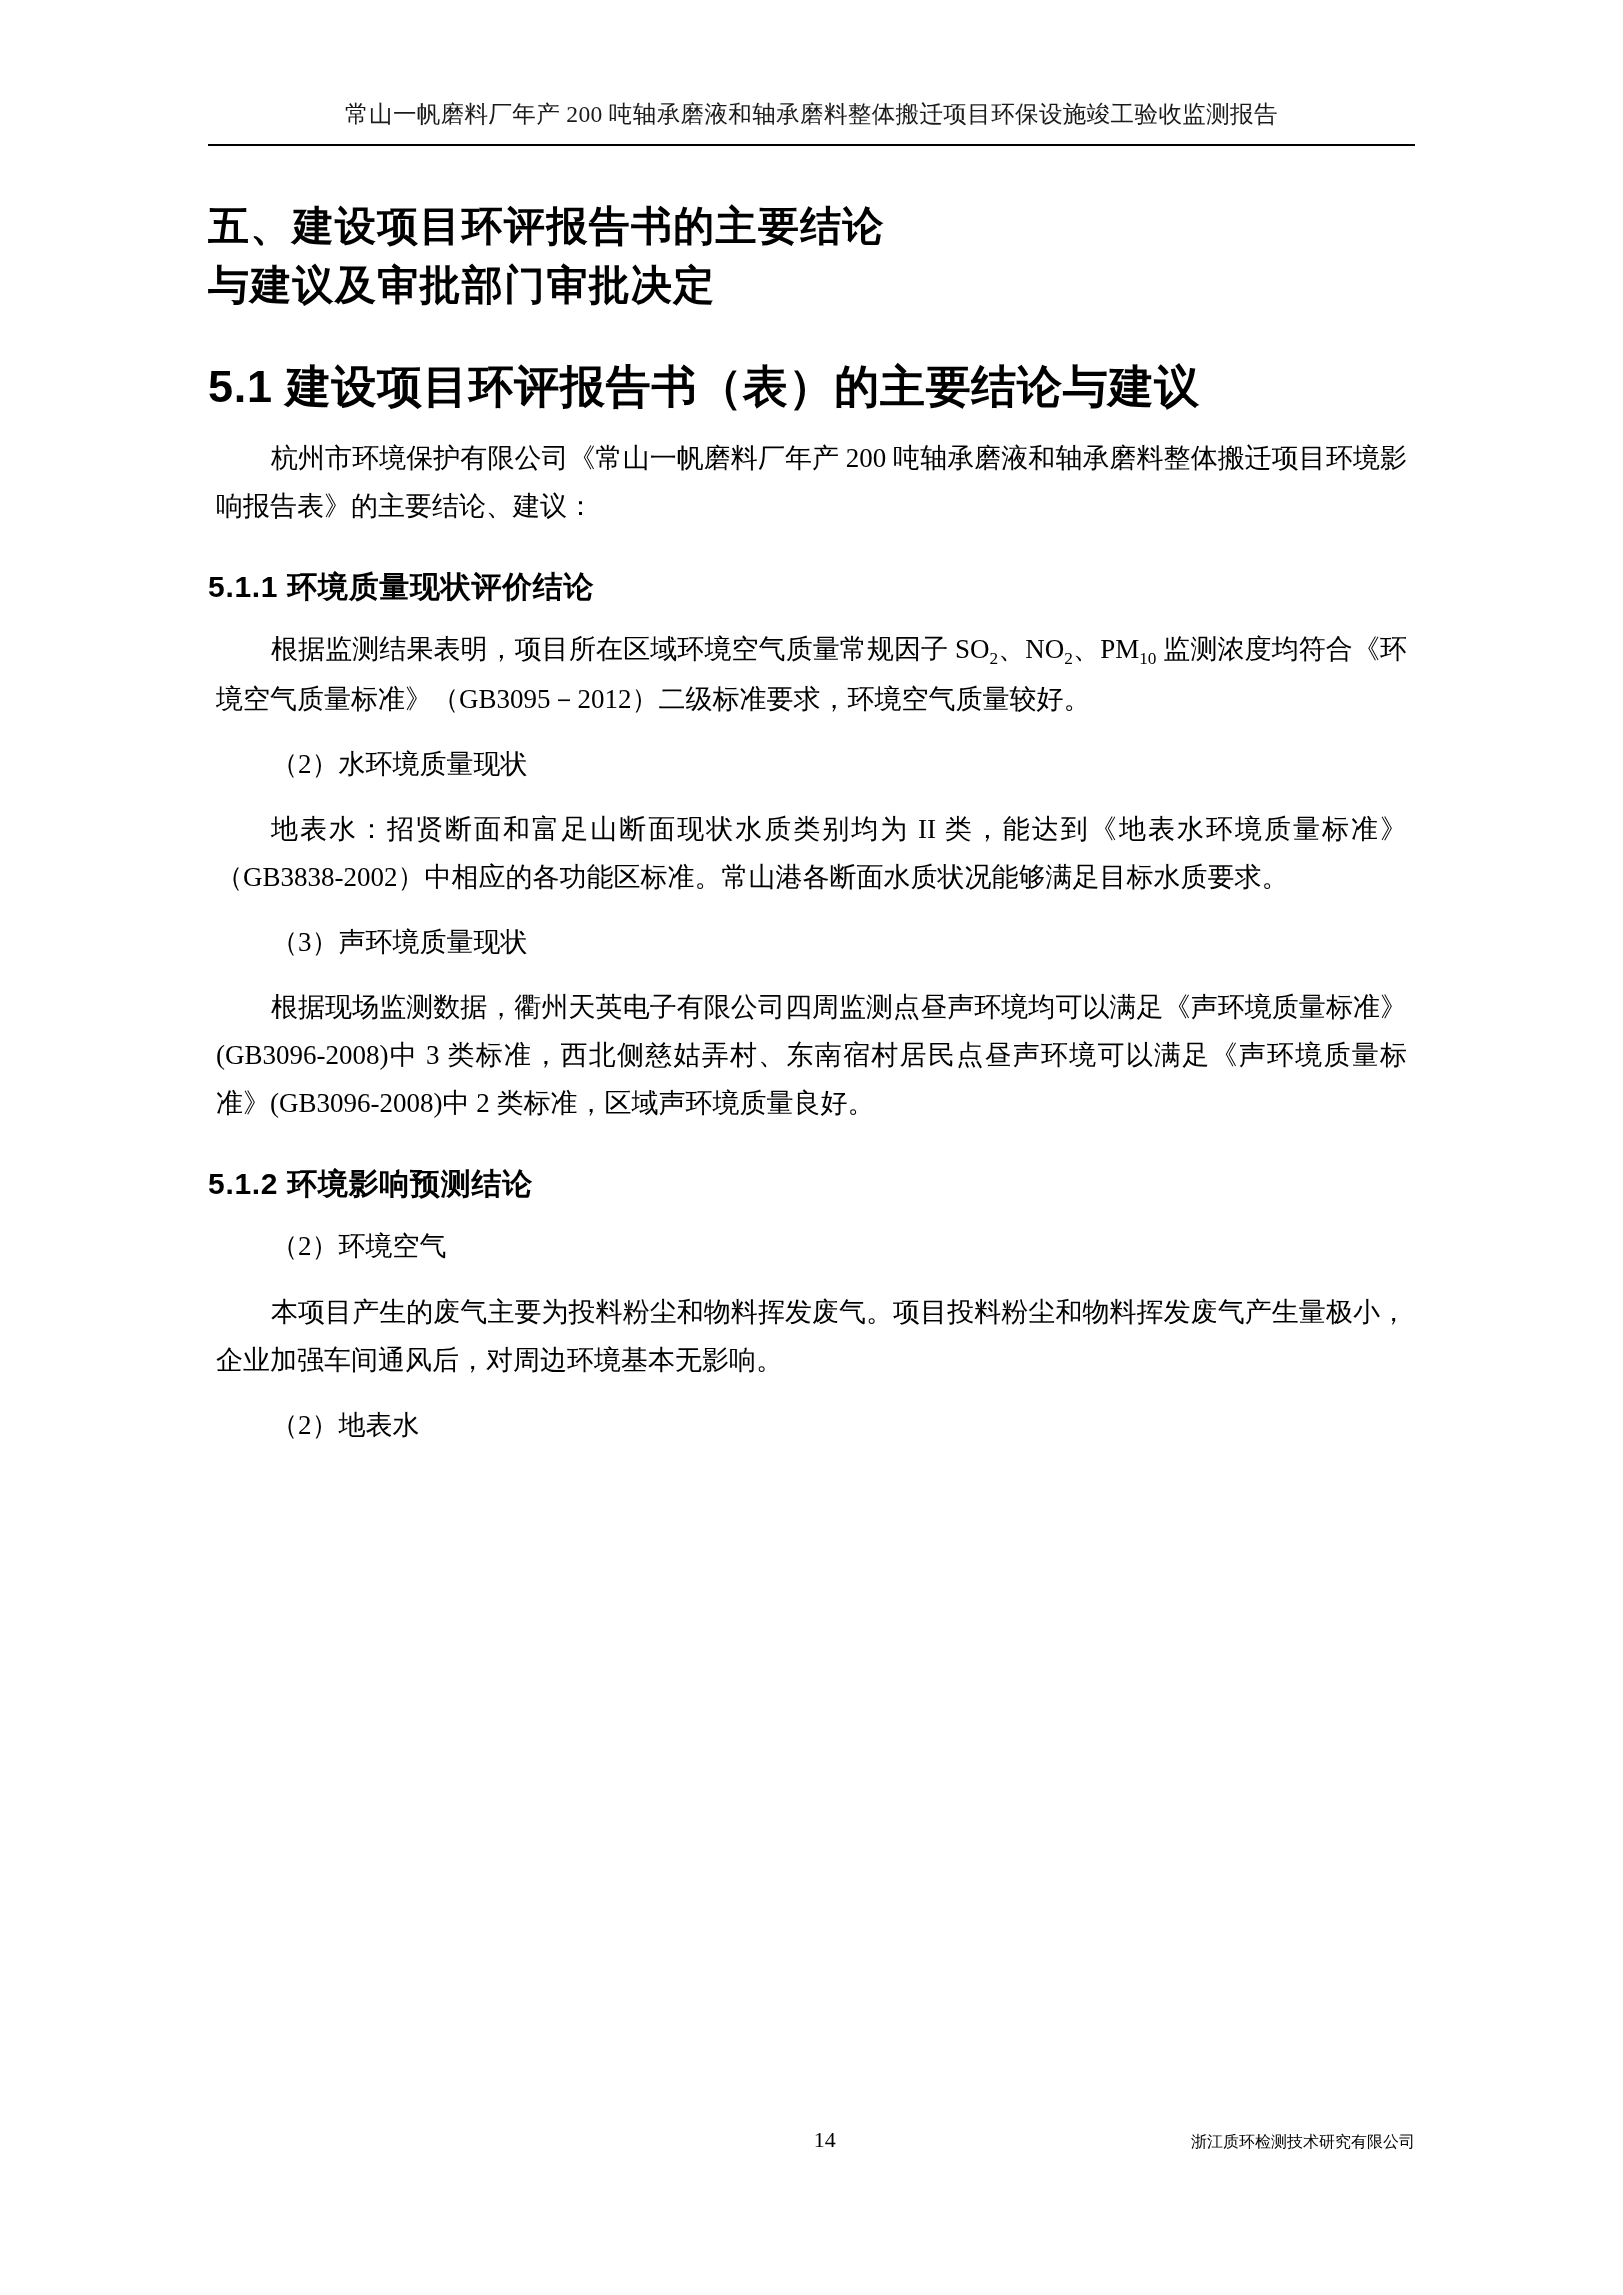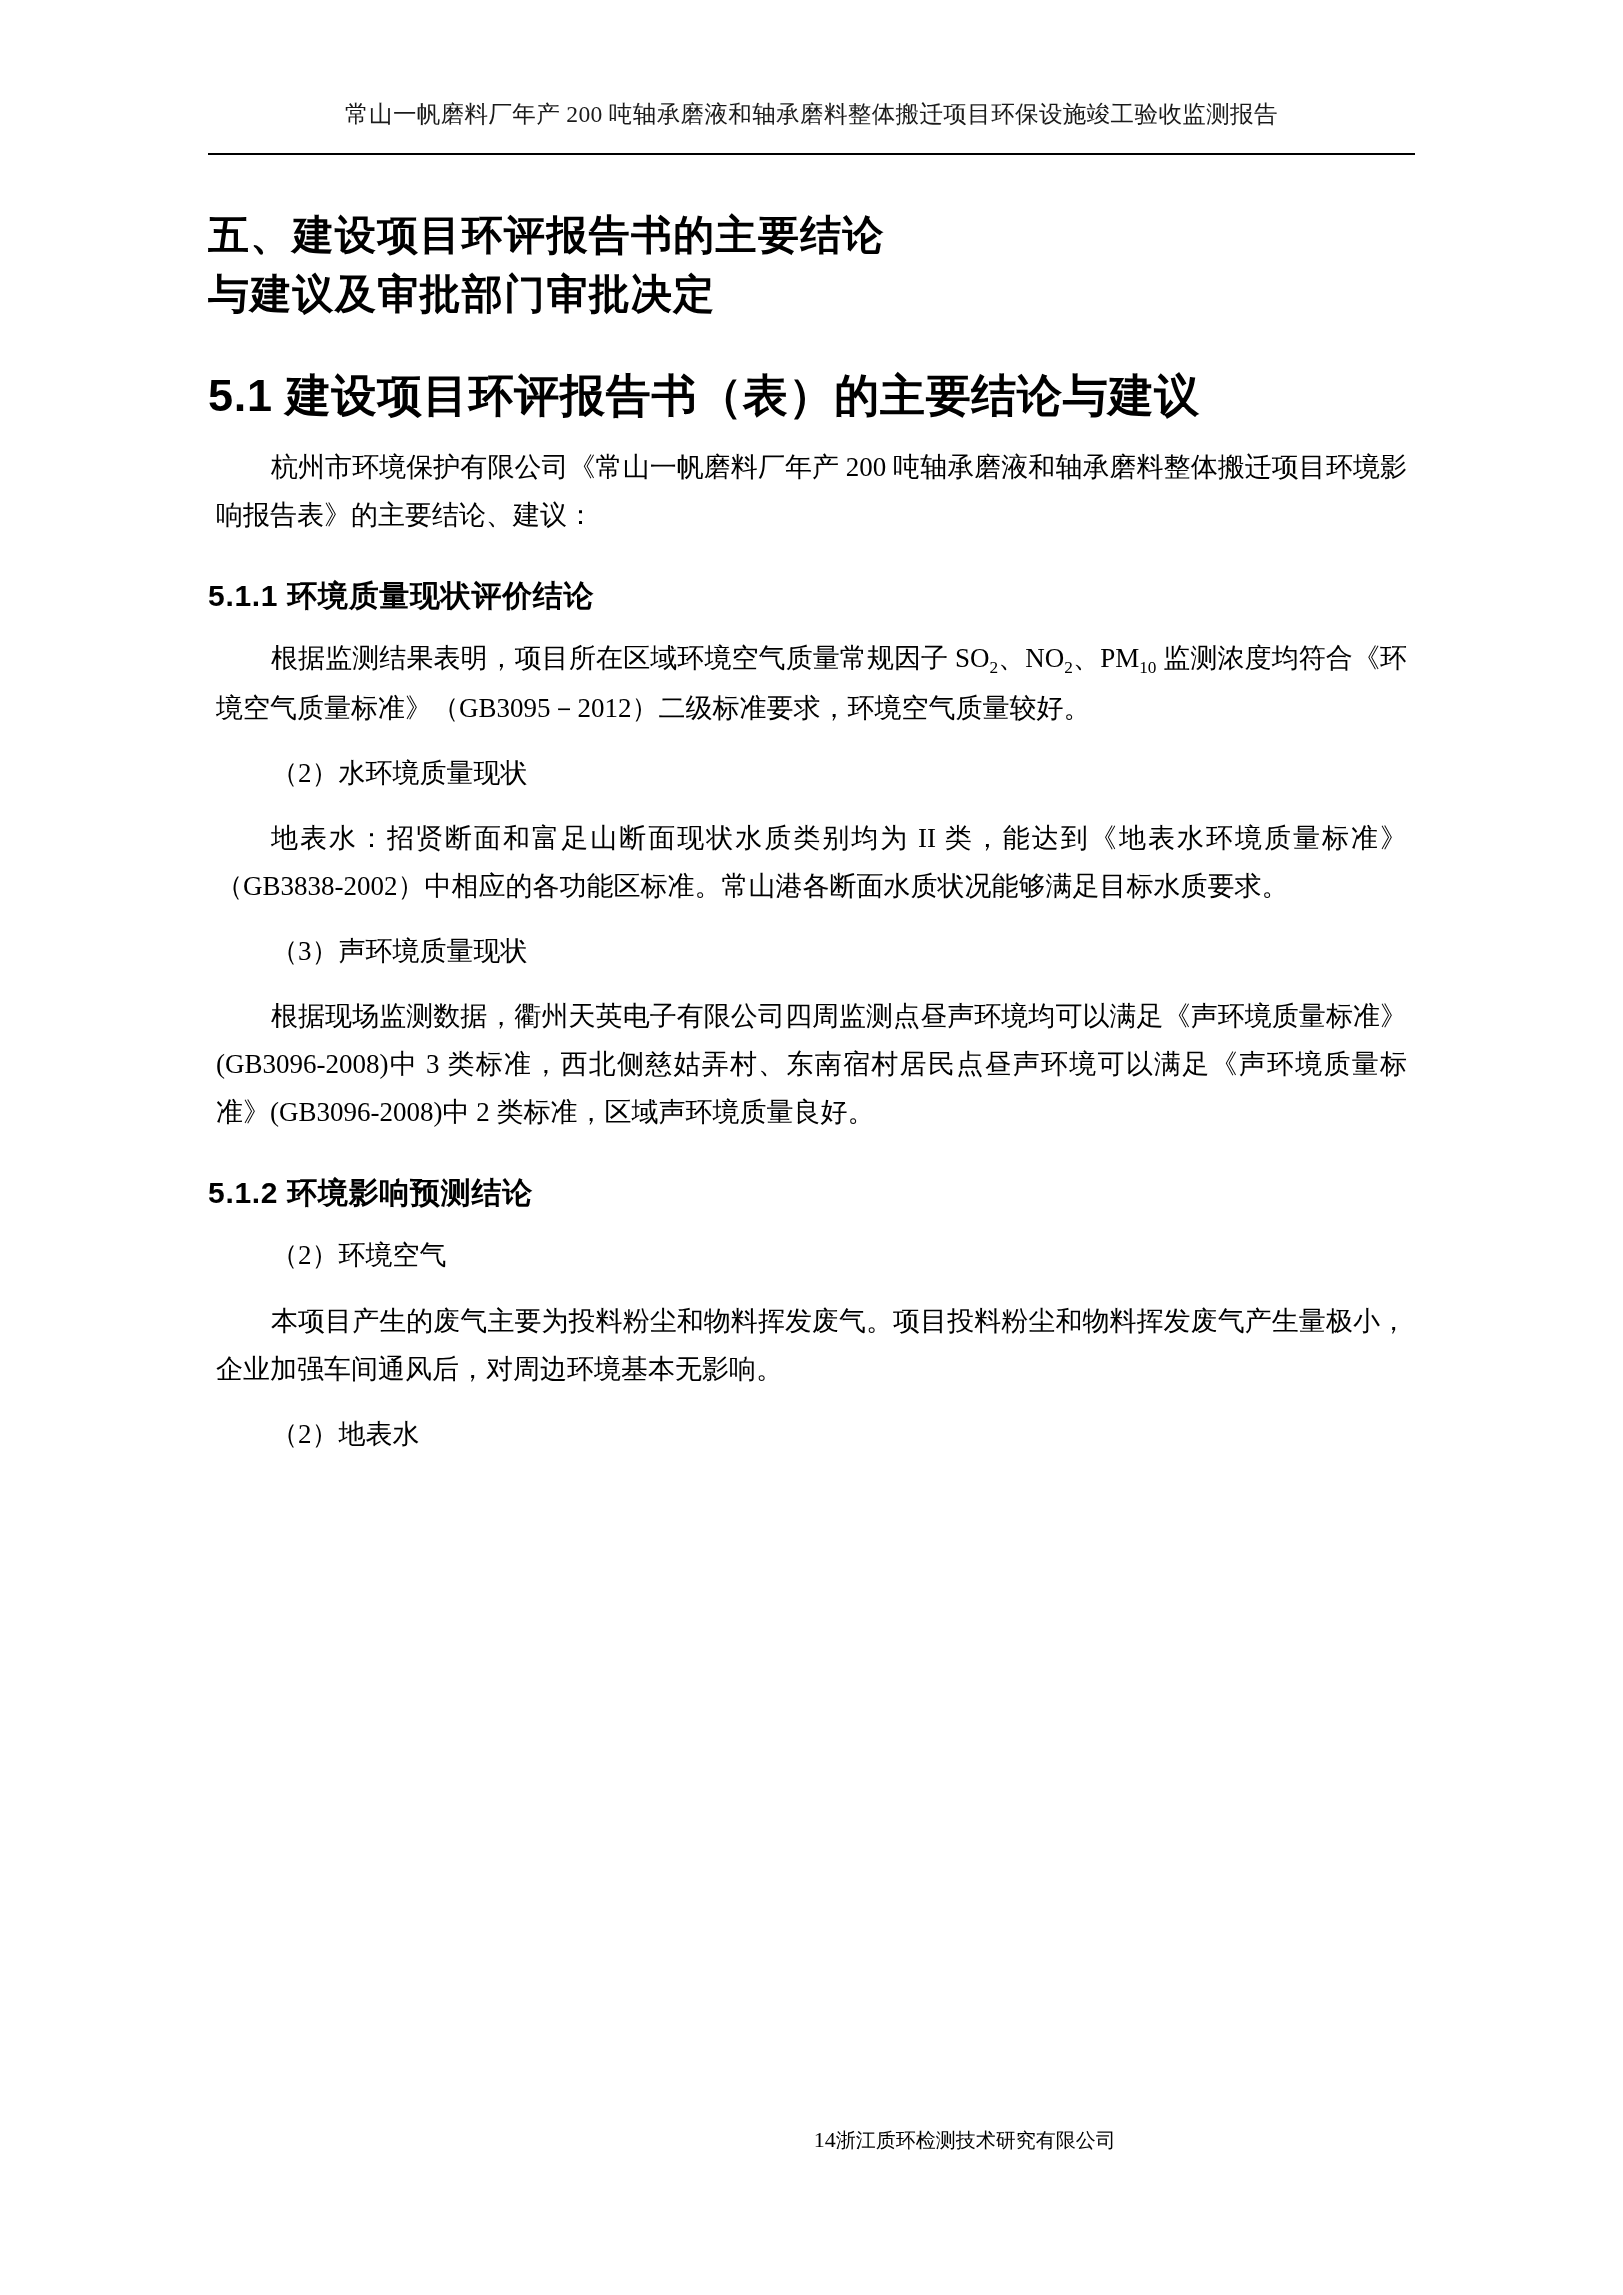--- a/index.html
+++ b/index.html
@@ -29,21 +29,21 @@
     top: 98px;
     width: 1207px;
   }
 
   
   .doc-header {
     text-align: center;
     font-size: 23.6px;
     letter-spacing: 0.3px;
     font-family: "Liberation Serif", serif;
-    padding-bottom: 23px;
+    padding-bottom: 14px;
     color: #1a1a1a;
   }
   .header-rule {
     border-bottom: 2px solid #000;
     width: 100%;
     margin-bottom: 0px;
   }
 
   
   .chapter-title {
@@ -110,21 +110,22 @@
     display: flex;
     align-items: baseline;
   }
   .page-num {
     width: 52%;
     text-align: right;
     padding-right: 0px;
   }
   .footer-org {
     flex: 1;
-    font-size: 20px;
+    text-align: right;
+    font-size: 16px;
   }
 </style>
 </head>
 <body>
 
 <div class="page">
 
   <div class="content">
 
     <div class="doc-header">常山一帆磨料厂年产 200 吨轴承磨液和轴承磨料整体搬迁项目环保设施竣工验收监测报告</div>

